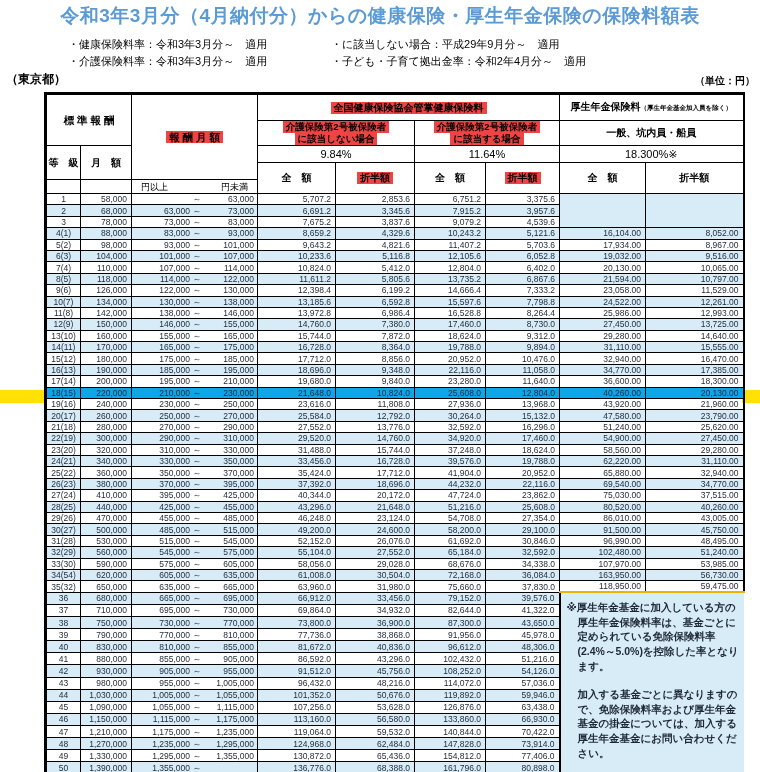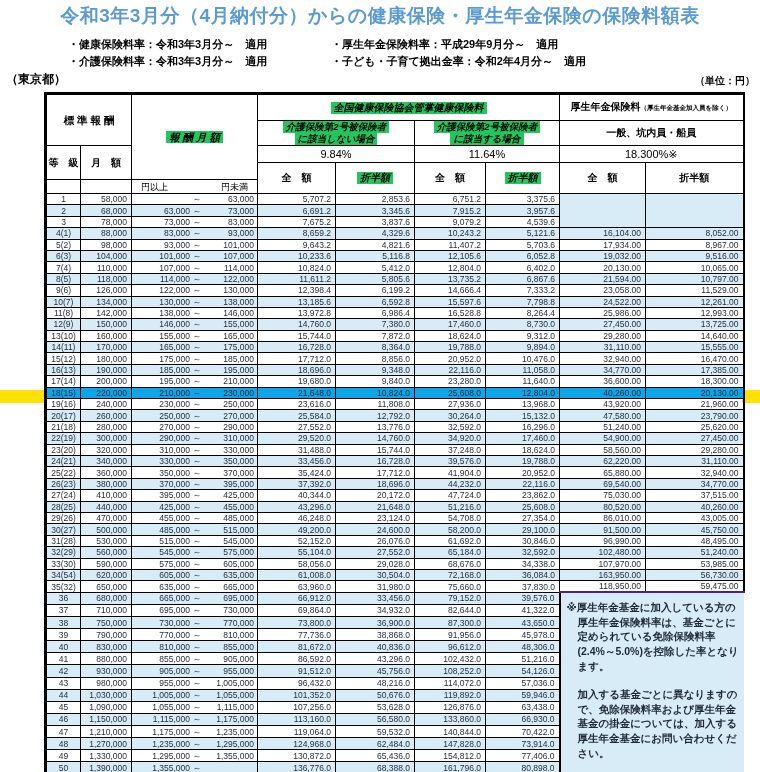--- a/index.html
+++ b/index.html
@@ -1,44 +1,44 @@
 <!DOCTYPE html>
 <html><head>
 <meta charset="utf-8">
 <style>
   html,body{margin:0;padding:0;background:#fff;}
   .sheet{position:relative;width:760px;height:772px;background:#fff;overflow:hidden;
          font-family:"Liberation Sans","DejaVu Sans",sans-serif;color:#000;}
   .title{padding-top:3px;text-align:center;font-size:19px;font-weight:bold;color:#5b9bd5;letter-spacing:.5px;}
   .bullets{margin:8px 0 0 68px;display:grid;grid-template-columns:263px auto;row-gap:2px;
-           font-size:11px;font-weight:bold;line-height:15px;}
+           font-size:11px;font-weight:normal;line-height:15px;}
   .meta{display:flex;justify-content:space-between;align-items:flex-end;padding:0 5px 0 6px;margin-top:2px;}
   .region{font-size:12px;font-weight:bold;}
   .unit{font-size:10px;font-weight:bold;}
 
   .band{position:absolute;background:#ffe105;}
   .band-l{left:0;top:390px;width:44px;height:13px;}
   .band-r{left:742px;top:390px;width:18px;height:13px;}
 
   .twrap{position:absolute;left:44px;top:92px;border:2px solid #000;border-right:0;border-bottom:0;}
   table{border-collapse:collapse;table-layout:fixed;width:697px;}
   col.c1{width:34px}col.c2{width:51px}col.c3{width:126px}col.c4{width:78px}col.c5{width:79px}
   col.c6{width:71px}col.c7{width:74px}col.c8{width:86px}col.c9{width:98px}
   th,td{border:1px solid #000;padding:0;overflow:hidden;white-space:nowrap;}
   th{font-size:10px;font-weight:bold;text-align:center;vertical-align:middle;line-height:12px;}
   tr.hr1{height:26px}tr.hr2{height:18px}tr.hr3{height:17px}tr.hr4{height:17px}tr.hr5{height:14px}
-  .hl{background:#22c55e;display:inline-block;padding:0 3px;line-height:12px;font-style:italic;}
+  .hl{background:#ef4444;display:inline-block;padding:0 3px;line-height:12px;}
   .std{font-size:10.5px;}
   .small{font-size:6.5px;font-weight:bold;}
   .rate{font-size:11px;font-weight:normal;}
   .kaigo span{display:block;margin:0 auto;width:max-content;font-size:9.5px;}
   .yen{display:flex;justify-content:space-between;padding:0 9px;font-size:9px;font-weight:normal;}
   .r-edge{border-right:2px solid #000;}
   .b-edge{border-bottom:2px solid #000;}
-  .pen-end{border-bottom:2px solid #4c1d95;}
+  .pen-end{border-bottom:2px solid #eab308;}
 
   tbody tr{height:11.4px;}
   tbody td{font-size:8.5px;line-height:10px;color:#1e2836;vertical-align:middle;}
   td.grade{text-align:center;}
   td.num{text-align:right;padding-right:4px;}
   .rg{display:flex;align-items:center;height:100%;}
   .rg .lo{flex:1;text-align:right;}
   .rg .tl{width:14px;text-align:center;}
   .rg .hi{width:50px;text-align:right;padding-right:3px;}
   tr.alt td{background:#d8ecf8;}
@@ -50,21 +50,21 @@
   .note-p.hang{text-indent:-11px;}
 </style>
 </head>
 <body>
 
 <div class="sheet">
   <div class="title">令和3年3月分（4月納付分）からの健康保険・厚生年金保険の保険料額表</div>
 
   <div class="bullets">
     <span>・健康保険料率：令和3年3月分～　適用</span>
-    <span>・厚生年金保険料率：平成29年9月分～　適用</span>
+    <span>・に該当しない場合：平成29年9月分～　適用</span>
     <span>・介護保険料率：令和3年3月分～　適用</span>
     <span>・子ども・子育て拠出金率：令和2年4月分～　適用</span>
   </div>
 
   <div class="meta">
     <span class="region">（東京都）</span>
     <span class="unit">（単位：円）</span>
   </div>
 
   <div class="band band-l"></div>

